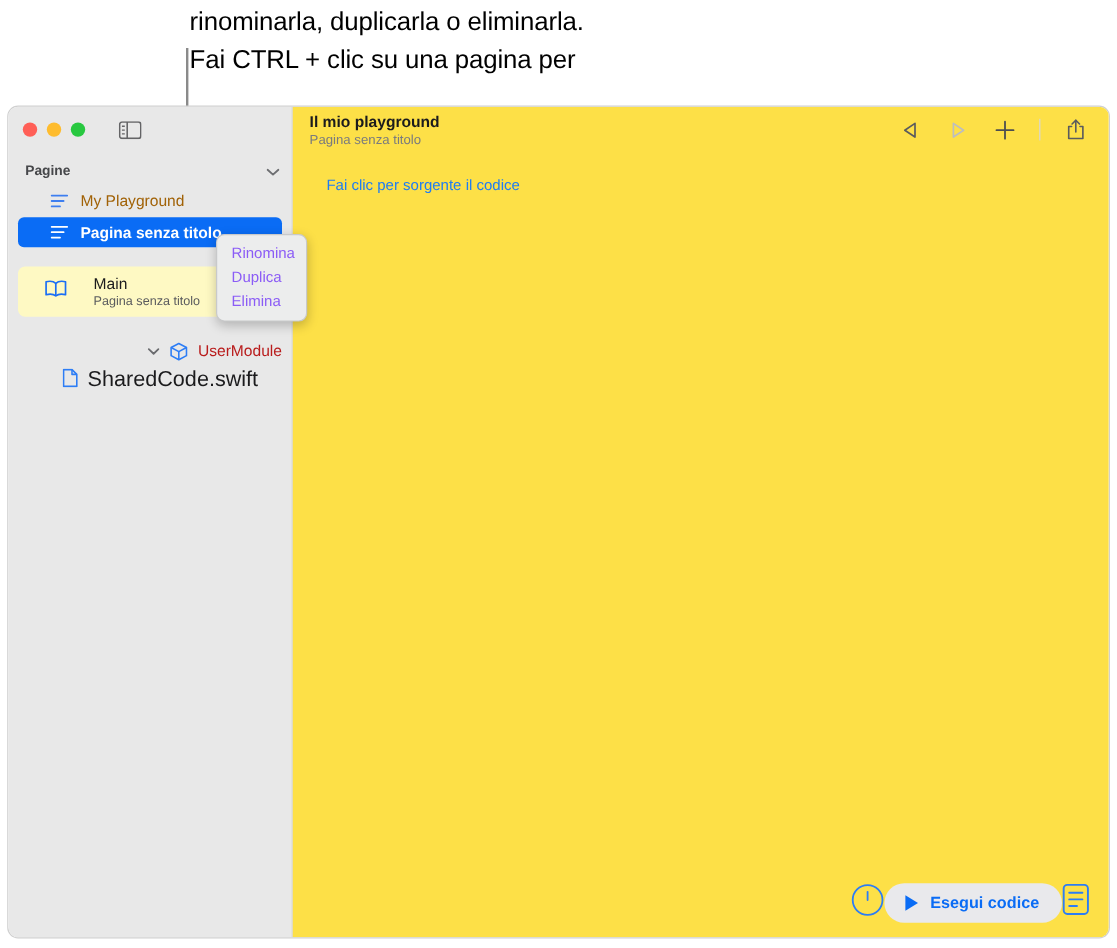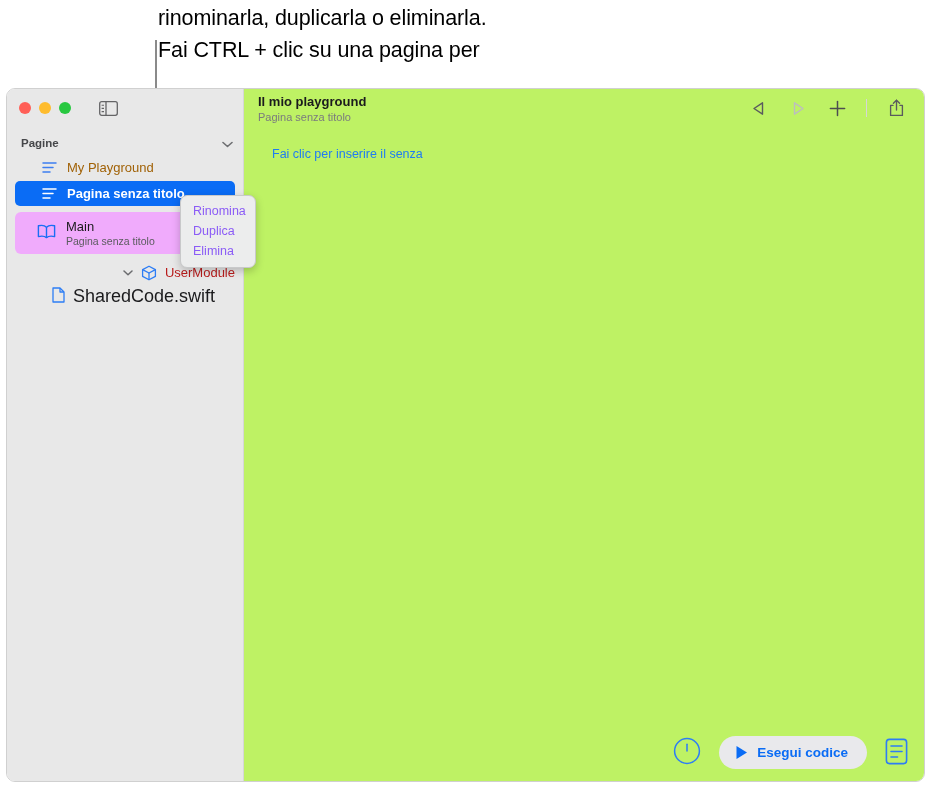--- a/index.html
+++ b/index.html
@@ -89,25 +89,25 @@
     position: relative;
   }
   .row .ico { width: 17px; height: 17px; flex: none; display:flex; align-items:center; justify-content:center;}
   .row.selected-blue { background: #0a6cf5; color: #ffffff; }
   .row.selected-blue .ico svg * { stroke: #ffffff !important; fill: none; }
   .row.selected-blue .label { font-weight: 600; }
 
   .row-main {
     display: flex; align-items: center;
     height: 42px;
-    margin: 6px 8px;
+    margin: 16px 8px;
     padding-left: 22px;
     border-radius: 6px;
-    gap: 10px;
-    background: #f0abfc;
+    gap: 22px;
+    background: #fef9c3;
   }
   .row-main .txt { display: flex; flex-direction: column; gap: 1px; }
   .row-main .t1 { font-size: 13px; color: #1b1b1d; }
   .row-main .t2 { font-size: 10.5px; color: #5a5b5e; }
 
   .row-module {
     display: flex; align-items: center;
     height: 25px;
     margin: 1px 8px;
     padding-left: 8px;
@@ -123,21 +123,21 @@
     margin: 0 8px;
     padding-left: 36px;
     gap: 8px;
     font-size: 18px;
     color: #1b1b1d;
   }
 
   
   .content {
     flex: 1; height: 100%;
-    background: #bef264;
+    background: #fde047;
     position: relative;
     display: flex; flex-direction: column;
   }
   .content-toolbar {
     height: 38px;
     display: flex; align-items: center;
     padding: 0 18px 0 10px;
   }
   .doc-title-wrap { display: flex; flex-direction: column; padding-left: 4px; margin-top: 2px; }
   .doc-title { font-size: 13px; font-weight: 700; color: #1b1b1d; line-height: 16px; }
@@ -150,21 +150,21 @@
     position: absolute;
     left: 28px; top: 58px;
     font-size: 12.5px;
     color: #1f7cf2;
   }
 
   
   .bottombar {
     position: absolute;
     right: 16px; bottom: 12px;
-    display: flex; align-items: flex-end; gap: 18px;
+    display: flex; align-items: flex-start; gap: 0;
   }
   .run-btn {
     height: 33px;
     background: #e9e9ec;
     border-radius: 17px;
     display: flex; align-items: center;
     padding: 0 19px 0 16px;
     gap: 9px;
     font-size: 13.5px; font-weight: 600;
     color: #0a6cf5;
@@ -321,21 +321,21 @@
           <span class="tb-btn">
             <svg width="15" height="18" viewBox="0 0 15 18">
               <path d="M4 6.4 L1.6 6.4 L1.6 16.4 L13.4 16.4 L13.4 6.4 L11 6.4" fill="none" stroke="#5a5b5e" stroke-width="1.35" stroke-linejoin="round" stroke-linecap="round"></path>
               <line x1="7.5" y1="1.2" x2="7.5" y2="11" stroke="#5a5b5e" stroke-width="1.35" stroke-linecap="round"></line>
               <polyline points="4.4,4.3 7.5,1.2 10.6,4.3" fill="none" stroke="#5a5b5e" stroke-width="1.35" stroke-linecap="round" stroke-linejoin="round"></polyline>
             </svg>
           </span>
         </div>
       </div>
 
-      <div class="code-hint">Fai clic per inserire il senza</div>
+      <div class="code-hint">Fai clic per sorgente il codice</div>
 
       <div class="bottombar">
         <span>
           <svg width="28" height="28" viewBox="0 0 28 28">
             <circle cx="14" cy="14" r="12.4" fill="none" stroke="#2d7df5" stroke-width="1.5"></circle>
             <line x1="14" y1="14" x2="14" y2="7.2" stroke="#2d7df5" stroke-width="1.5" stroke-linecap="round"></line>
           </svg>
         </span>
         <span class="run-btn">
           <svg width="13" height="15" viewBox="0 0 13 15">

